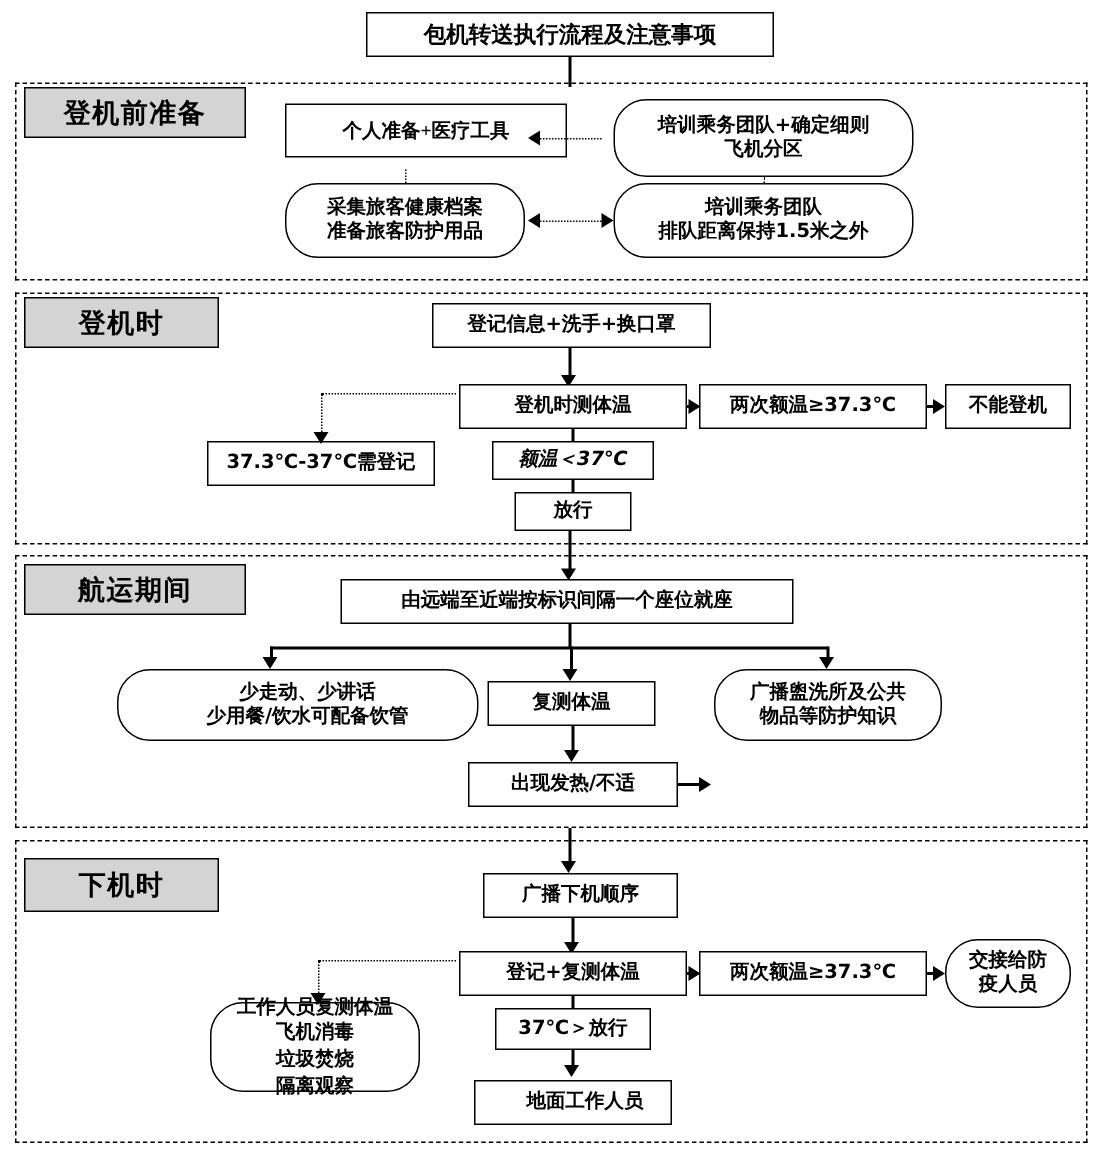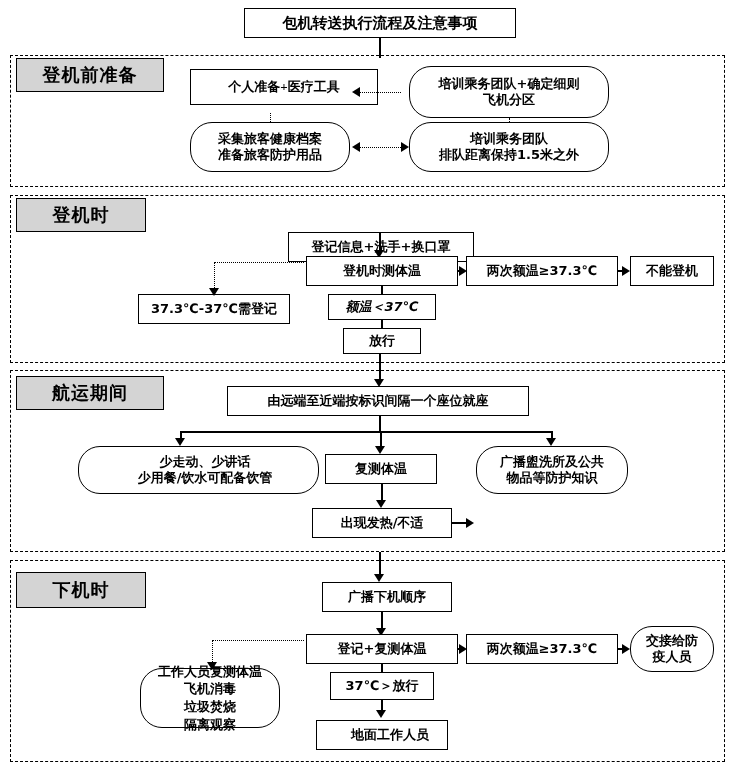--- a/index.html
+++ b/index.html
@@ -126,21 +126,21 @@
   <div class="dline-h" style="left:358px; top:147px; width:43px;"></div>
   <div class="arrow arrow-left" style="left:352px; top:142px;"></div>
   <div class="arrow arrow-right" style="left:401px; top:142px;"></div>
 
   <div class="dline-v" style="left:270px; top:113px; height:9px;"></div>
   <div class="dline-v" style="left:509px; top:118px; height:4px;"></div>
 
   <div class="section" style="left:10px; top:195px; width:715px; height:168px;"></div>
   <div class="section-label" style="left:16px; top:198px; width:130px; height:34px;">登机时</div>
 
-  <div class="box" style="left:288px; top:202px; width:186px; height:30px;margin-top:30px;">登记信息+洗手+换口罩</div>
+  <div class="box" style="left:288px; top:202px; width:186px; height:30px;">登记信息+洗手+换口罩</div>
 
   <div class="line vline" style="left:379px; top:232px; height:22px;"></div>
   <div class="arrow arrow-down" style="left:374px; top:250px;"></div>
 
   <div class="box" style="left:306px; top:256px; width:152px; height:30px;">登机时测体温</div>
 
   <div class="box" style="left:466px; top:256px; width:152px; height:30px;">两次额温≥37.3℃</div>
 
   <div class="box" style="left:630px; top:256px; width:84px; height:30px;">不能登机</div>
 

